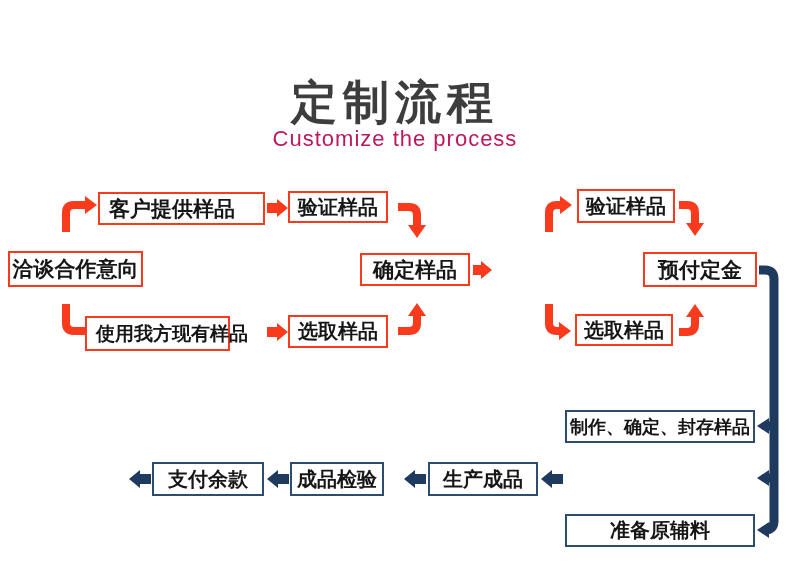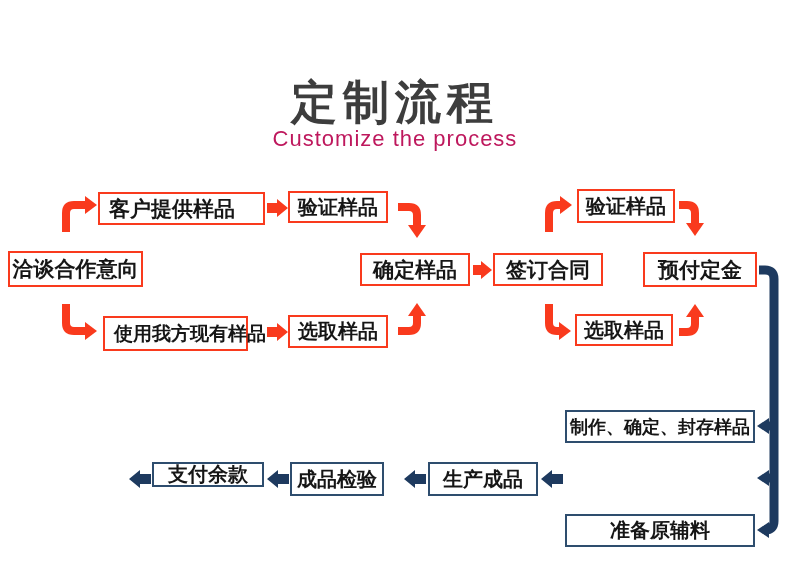--- a/index.html
+++ b/index.html
@@ -24,33 +24,33 @@
     border:2px solid #eab308; color:#161616; font-weight:600; white-space:nowrap;
   }
   .red  { border-color:#f93a1d; }
   .navy { border-color:#2e4d6e; }
   .left-align { justify-content:flex-start; padding-left:9px; }
 
   
   .n-negotiate      { left:8px;   top:251px; width:135px; height:36px; font-size:21px; }
   .n-customer       { left:98px;  top:192px; width:167px; height:33px; font-size:21px; }
   .n-verify-left    { left:288px; top:191px; width:100px; height:32px; font-size:20px; }
-  .n-use-our        { left:103px;  top:316px; width:145px; height:35px; font-size:19px; }
+  .n-use-our        { left:85px;  top:316px; width:145px; height:35px; font-size:19px; }
   .n-pick-left      { left:288px; top:315px; width:100px; height:33px; font-size:20px; }
   .n-confirm        { left:360px; top:253px; width:110px; height:33px; font-size:21px; }
   .n-sign           { left:493px; top:253px; width:110px; height:33px; font-size:21px; }
   .n-verify-right   { left:577px; top:189px; width:98px;  height:34px; font-size:20px; }
   .n-pick-right     { left:575px; top:314px; width:98px;  height:32px; font-size:20px; }
   .n-prepay         { left:643px; top:252px; width:114px; height:35px; font-size:21px; }
   .n-make-seal      { left:565px; top:410px; width:190px; height:33px; font-size:18px; }
   .n-prep-pack      { left:565px; top:462px; width:190px; height:33px; font-size:20px; }
   .n-prep-raw       { left:565px; top:514px; width:190px; height:33px; font-size:20px; }
   .n-produce        { left:428px; top:462px; width:110px; height:34px; font-size:20px;text-align:right; }
   .n-inspect        { left:290px; top:462px; width:94px; height:34px; font-size:20px; }
-  .n-pay-balance    { left:152px; top:462px; width:112px; height:25px; font-size:20px; }
+  .n-pay-balance    { left:152px; top:462px; width:112px; height:34px; font-size:20px; }
   .n-ship           { left:14px;  top:462px; width:111px; height:34px; font-size:20px; }
 </style>
 </head>
 <body>
 
 <div class="stage">
 
   <div class="title">定制流程</div>
   <div class="subtitle">Customize the process</div>
 
@@ -98,21 +98,20 @@
       <path d="M151,474 L140,474 L140,470 L129,479 L140,488 L140,484 L151,484 Z"></path>
     </g>
   </svg>
 
   <div class="box red n-negotiate">洽谈合作意向</div>
   <div class="box red left-align n-customer">客户提供样品</div>
   <div class="box red n-verify-left">验证样品</div>
   <div class="box red left-align n-use-our">使用我方现有样品</div>
   <div class="box red n-pick-left">选取样品</div>
   <div class="box red n-confirm">确定样品</div>
-  <div class="box red n-sign">签订合同</div>
   <div class="box red n-verify-right">验证样品</div>
   <div class="box red n-pick-right">选取样品</div>
   <div class="box red n-prepay">预付定金</div>
 
   <div class="box navy n-make-seal">制作、确定、封存样品</div>
   <div class="box navy n-prep-raw">准备原辅料</div>
   <div class="box navy n-produce">生产成品</div>
   <div class="box navy n-inspect">成品检验</div>
   <div class="box navy n-pay-balance">支付余款</div>
 

